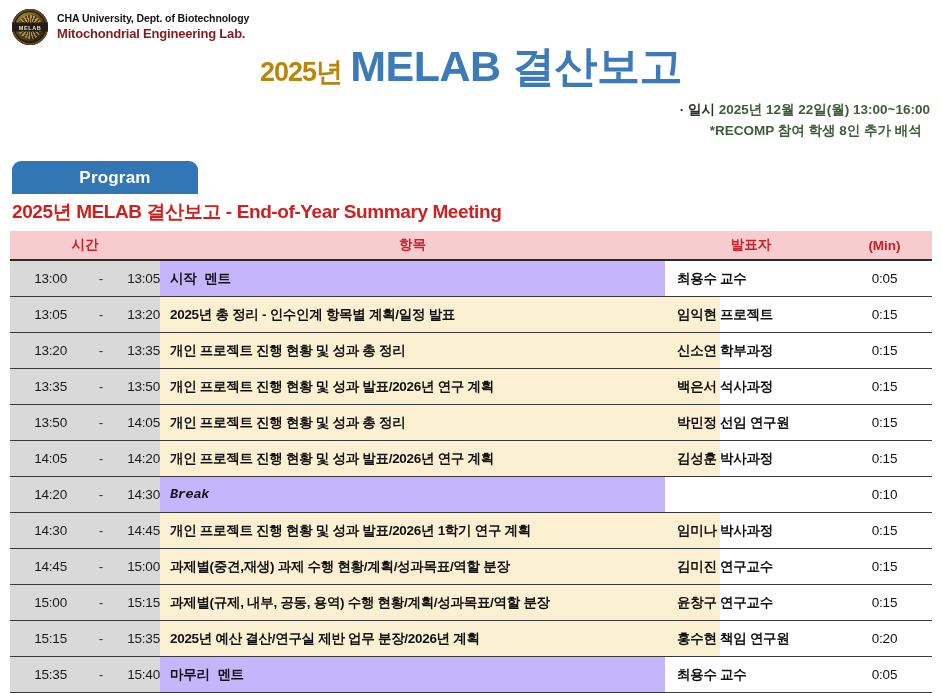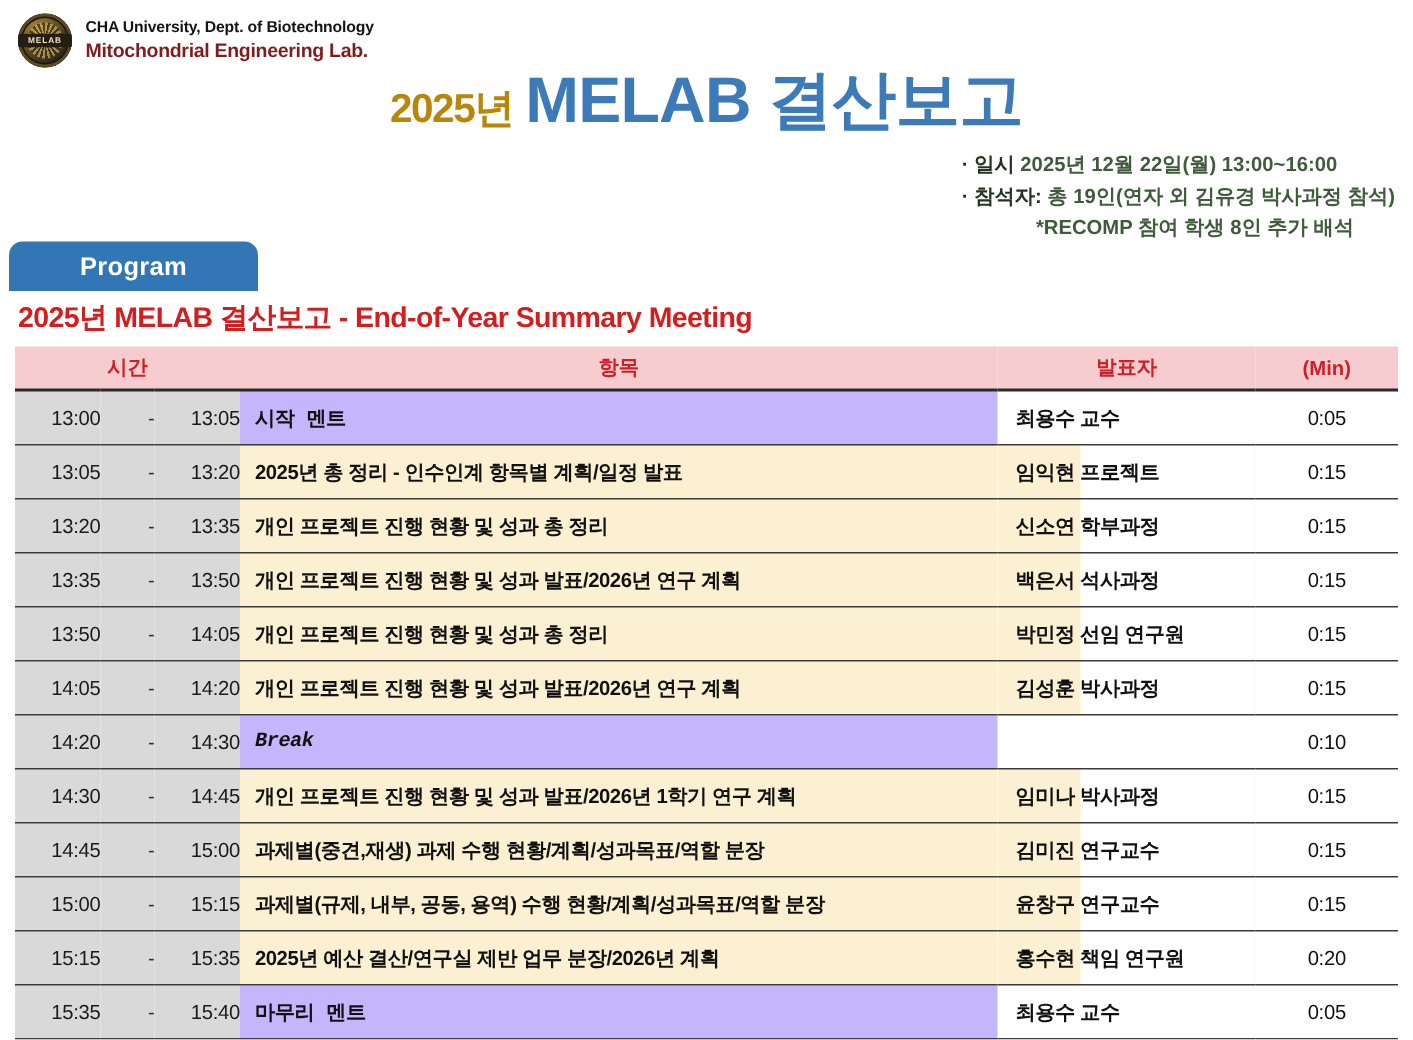--- a/index.html
+++ b/index.html
@@ -120,33 +120,34 @@
   .meta-row .meta-label { color: #24351f; }
   .meta-row.meta-note {
     text-align: center;
     color: #3f5c3a;
     padding-left: 22px;
   }
 
   
   .program-tab {
     position: absolute;
-    left: 6px;
+    left: 12px;
     top: 161px;
     width: 166px;
     height: 33px;
     background: #3276b5;
     border-radius: 9px 9px 0 0;
     color: #ffffff;
     font-size: 17px;
     font-weight: bold;
     display: flex;
     align-items: center;
     justify-content: center;
     letter-spacing: .2px;
+    padding-left: 20px;
   }
 
   
   .subtitle {
     position: absolute;
     left: 12px;
     top: 199px;
     font-size: 19px;
     font-weight: bold;
     color: #d11f1f;
@@ -234,24 +235,20 @@
 </div>
 
 <div class="main-title">
   <span class="title-year">2025년</span><span class="title-main">MELAB 결산보고</span>
 </div>
 
 <div class="meta">
   <div class="meta-row">
     <span class="meta-label">· 일시</span>
     <span>2025년 12월 22일(월) 13:00~16:00</span>
-  </div>
-  <div class="meta-row">
-    <span class="meta-label">· 참석자:</span>
-    <span>총 19인(연자 외 김유경 박사과정 참석)</span>
   </div>
   <div class="meta-row meta-note">*RECOMP 참여 학생 8인 추가 배석</div>
 </div>
 
 <div class="program-tab">Program</div>
 
 <div class="subtitle">2025년 MELAB 결산보고 - End-of-Year Summary Meeting</div>
 
 <table class="schedule">
   <colgroup>

